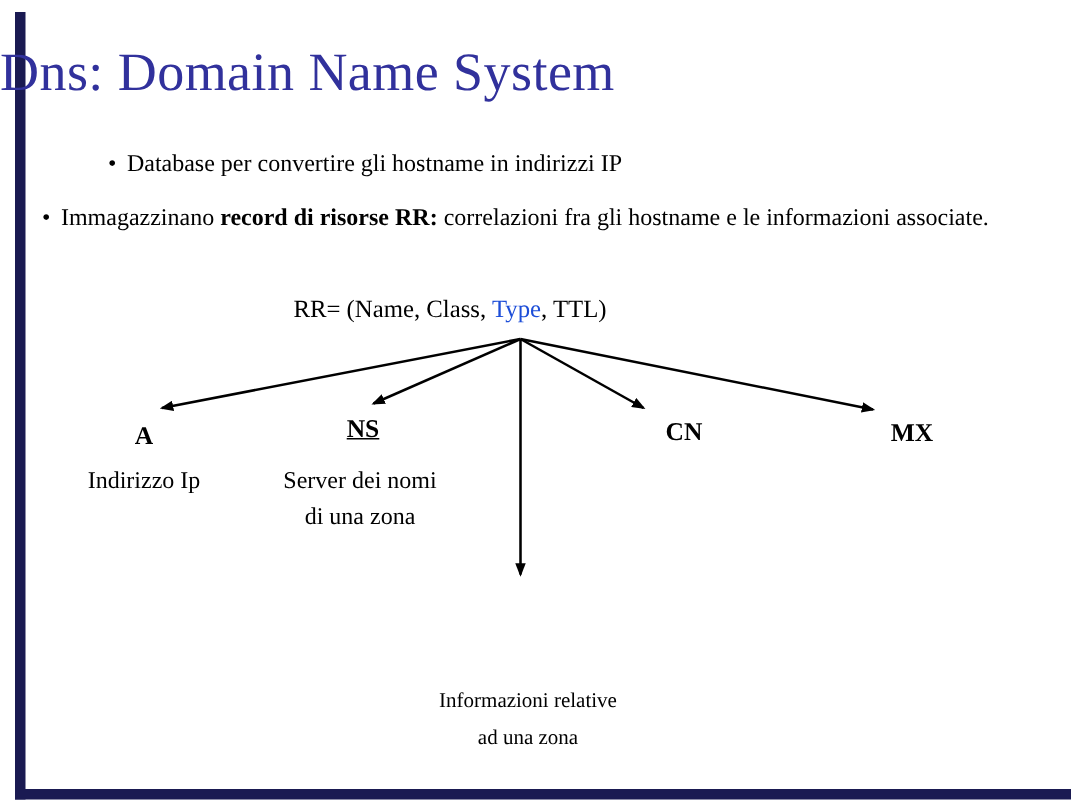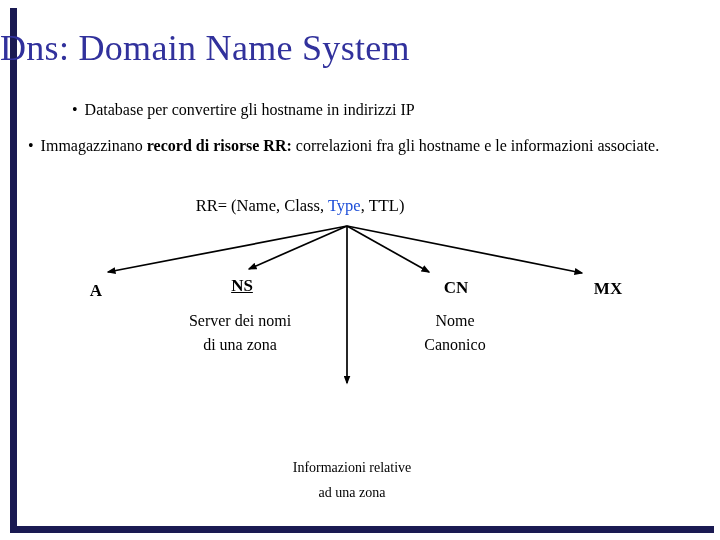--- a/index.html
+++ b/index.html
@@ -114,19 +114,19 @@
     <line x1="347" y1="226" x2="347" y2="383" stroke="#000" stroke-width="1.7" marker-end="url(#ah)"></line>
     <line x1="347" y1="226" x2="429" y2="272" stroke="#000" stroke-width="1.7" marker-end="url(#ah)"></line>
     <line x1="347" y1="226" x2="582" y2="273" stroke="#000" stroke-width="1.7" marker-end="url(#ah)"></line>
   </svg>
 
   <div class="rtype rtype-a">A</div>
   <div class="rtype rtype-ns">NS</div>
   <div class="rtype rtype-cn">CN</div>
   <div class="rtype rtype-mx">MX</div>
 
+  <div class="rdesc rdesc-a">Indirizzo Ip</div>
   <div class="rdesc rdesc-ns">Server dei nomi di una zona</div>
-  <div class="rdesc rdesc-cn">Nome Canonico</div>
 
 
   <div class="soa-desc">Informazioni relative ad una zona</div>
 
 </div>
 
 </body></html>

